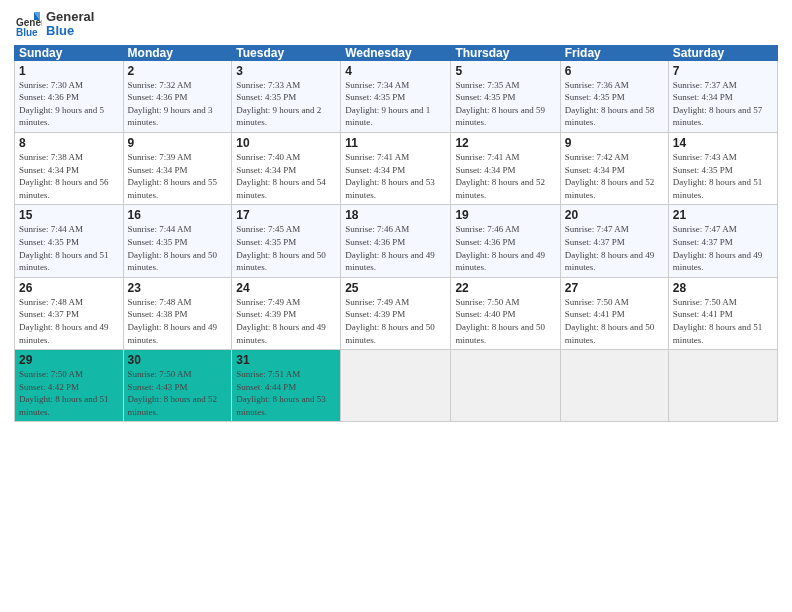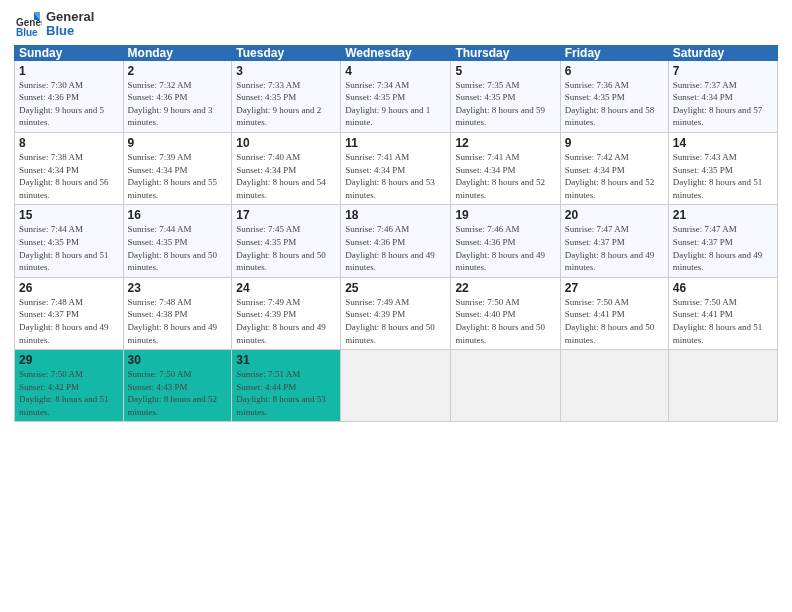--- a/index.html
+++ b/index.html
@@ -250,21 +250,21 @@
           </td>
           <td>
             <span class="day-num">22</span>
             <div class="day-info">Sunrise: 7:50 AM<br>Sunset: 4:40 PM<br>Daylight: 8 hours and 50 minutes.</div>
           </td>
           <td>
             <span class="day-num">27</span>
             <div class="day-info">Sunrise: 7:50 AM<br>Sunset: 4:41 PM<br>Daylight: 8 hours and 50 minutes.</div>
           </td>
           <td>
-            <span class="day-num">46</span>
+            <span class="day-num">28</span>
             <div class="day-info">Sunrise: 7:50 AM<br>Sunset: 4:41 PM<br>Daylight: 8 hours and 51 minutes.</div>
           </td>
         </tr>
         <tr>
           <td>
             <span class="day-num">29</span>
             <div class="day-info">Sunrise: 7:50 AM<br>Sunset: 4:42 PM<br>Daylight: 8 hours and 51 minutes.</div>
           </td>
           <td>
             <span class="day-num">30</span>

